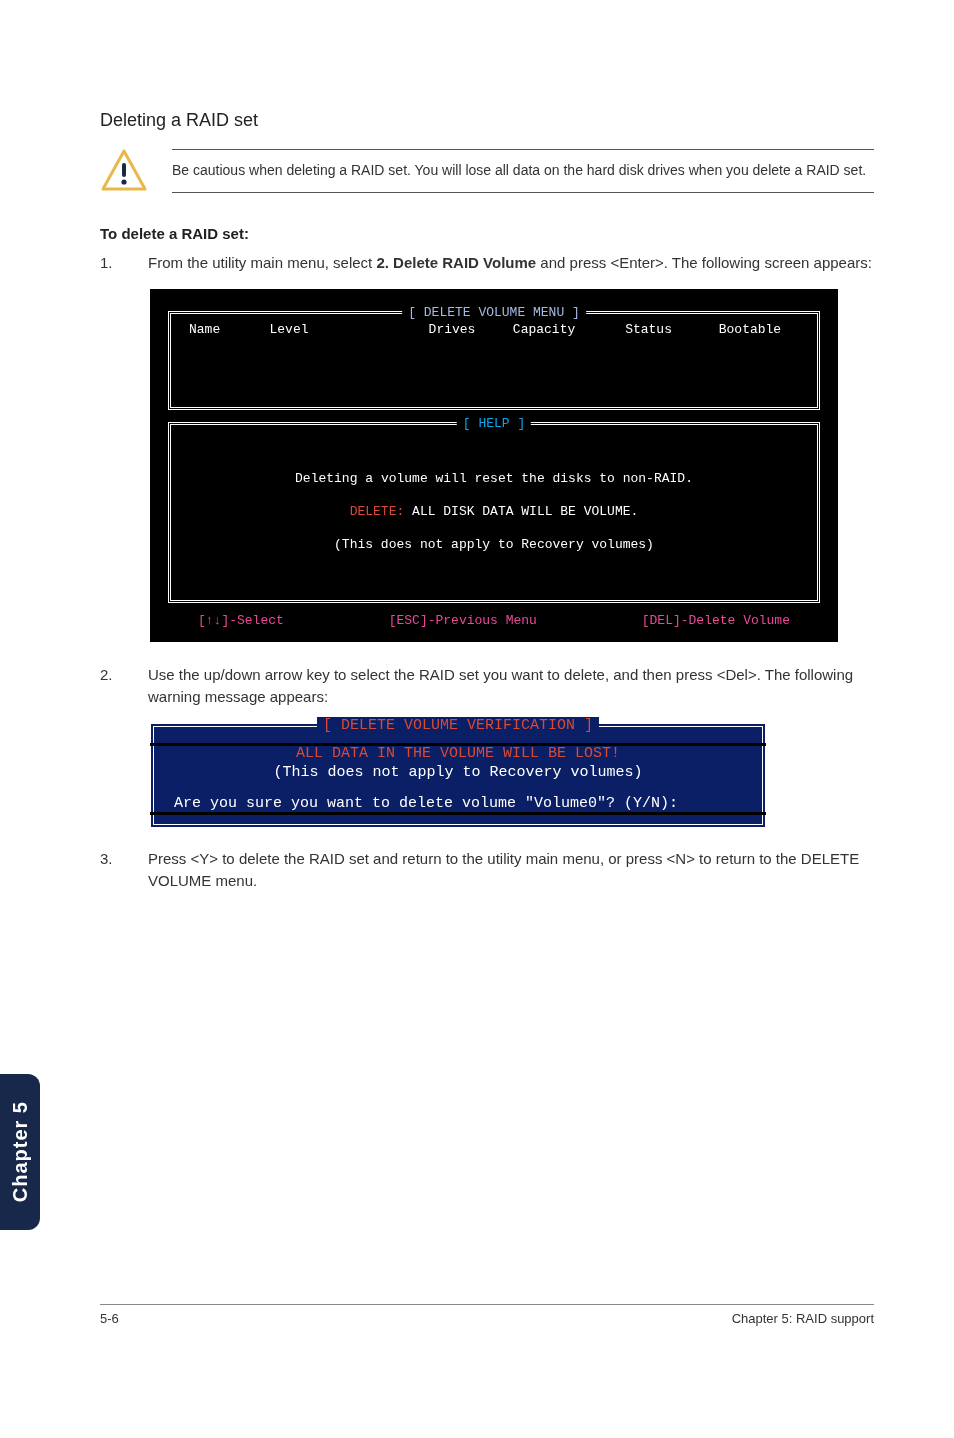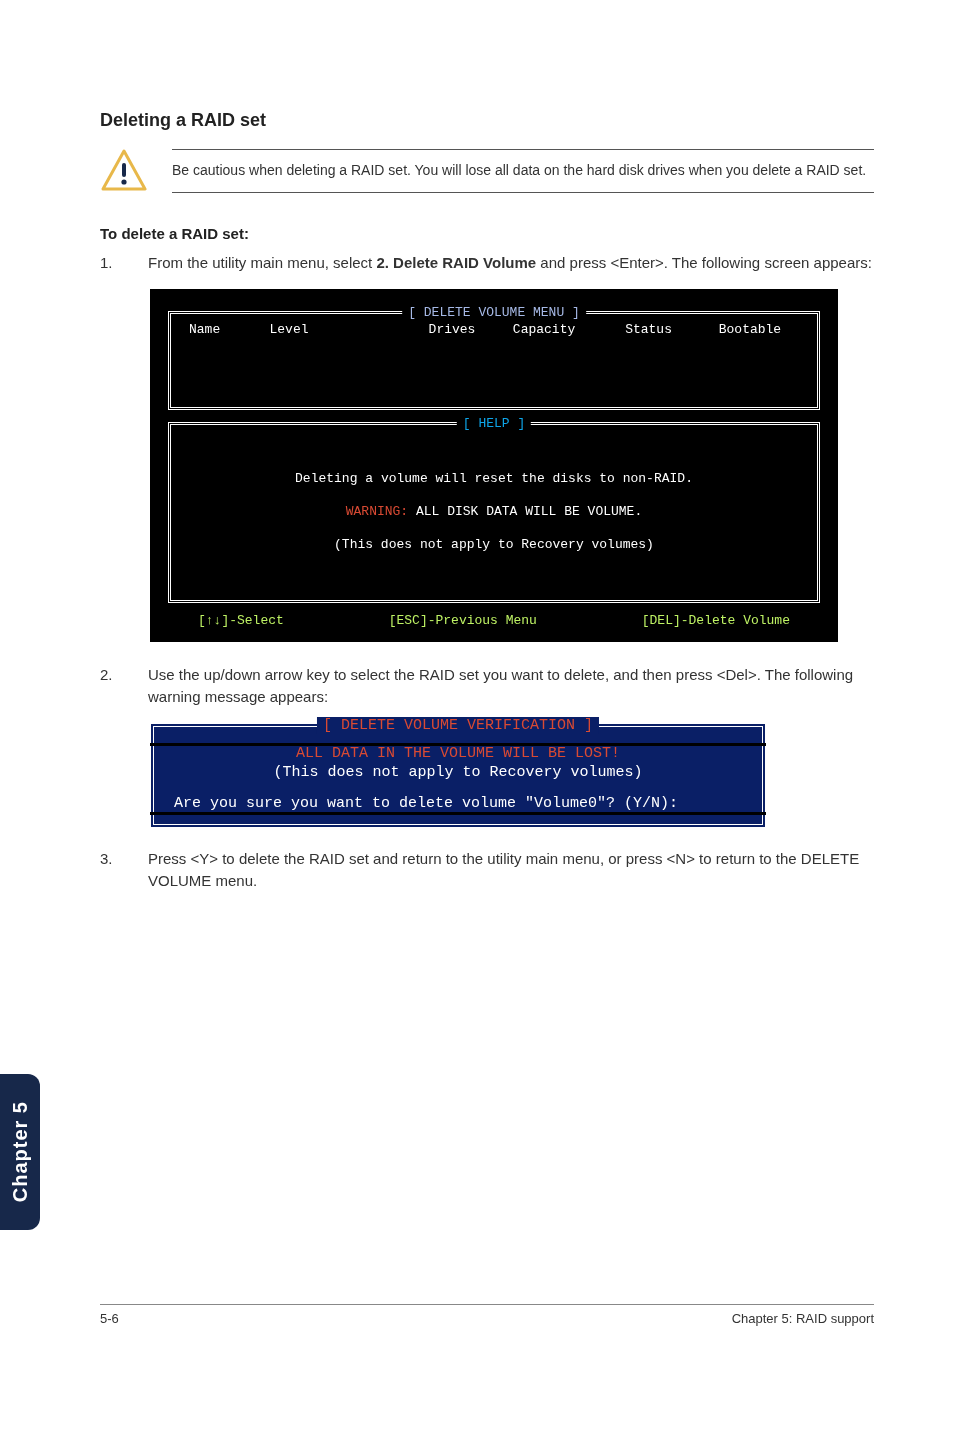--- a/index.html
+++ b/index.html
@@ -11,21 +11,21 @@
     color: #333;
     width: 954px;
   }
   .page {
     padding: 110px 80px 40px 100px;
     min-height: 1360px;
     position: relative;
   }
   .section-title {
     font-size: 18px;
-    font-weight: bold;
+    font-weight: normal;
     color: #222;
     margin-bottom: 18px;
   }
   .caution-block {
     display: flex;
     align-items: flex-start;
     margin: 10px 0 28px 0;
   }
   .caution-icon-wrap {
     flex: 0 0 72px;
@@ -115,21 +115,21 @@
     padding: 0 6px;
   }
   .help-line { margin: 18px 0; white-space: pre; }
   .warn-red { color: #d94a33; }
   .footer-row {
     display: flex;
     justify-content: space-between;
     padding: 10px 30px 0 30px;
     color: #334d8e;
   }
-  .footer-item { color: #bef264; }
+  .footer-item { color: #ec4899; }
   .dialog-outer {
     margin: 8px 0 20px 50px;
     width: 616px;
     background: #0a1f66;
     border: 4px double #fff;
     font-family: "Courier New", monospace;
     font-size: 15px;
     position: relative;
     padding: 16px 14px 12px 14px;
   }
@@ -225,21 +225,21 @@
           <div class="col-cap">Capacity</div>
           <div class="col-status">Status</div>
           <div class="col-boot">Bootable</div>
         </div>
       </div>
     </div>
 
     <div class="help-box">
       <div class="help-legend">[ HELP ]</div>
       <div class="help-line">Deleting a volume will reset the disks to non-RAID.</div>
-      <div class="help-line"><span class="warn-red">WARNING: </span><span>ALL DISK DATA WILL BE VOLUME.</span></div>
+      <div class="help-line"><span class="warn-red">DELETE: </span><span>ALL DISK DATA WILL BE VOLUME.</span></div>
       <div class="help-line">(This does not apply to Recovery volumes)</div>
     </div>
 
     <div class="footer-row">
       <span class="footer-item">[↑↓]-Select</span>
       <span class="footer-item">[ESC]-Previous Menu</span>
       <span class="footer-item">[DEL]-Delete Volume</span>
     </div>
   </div>
 

